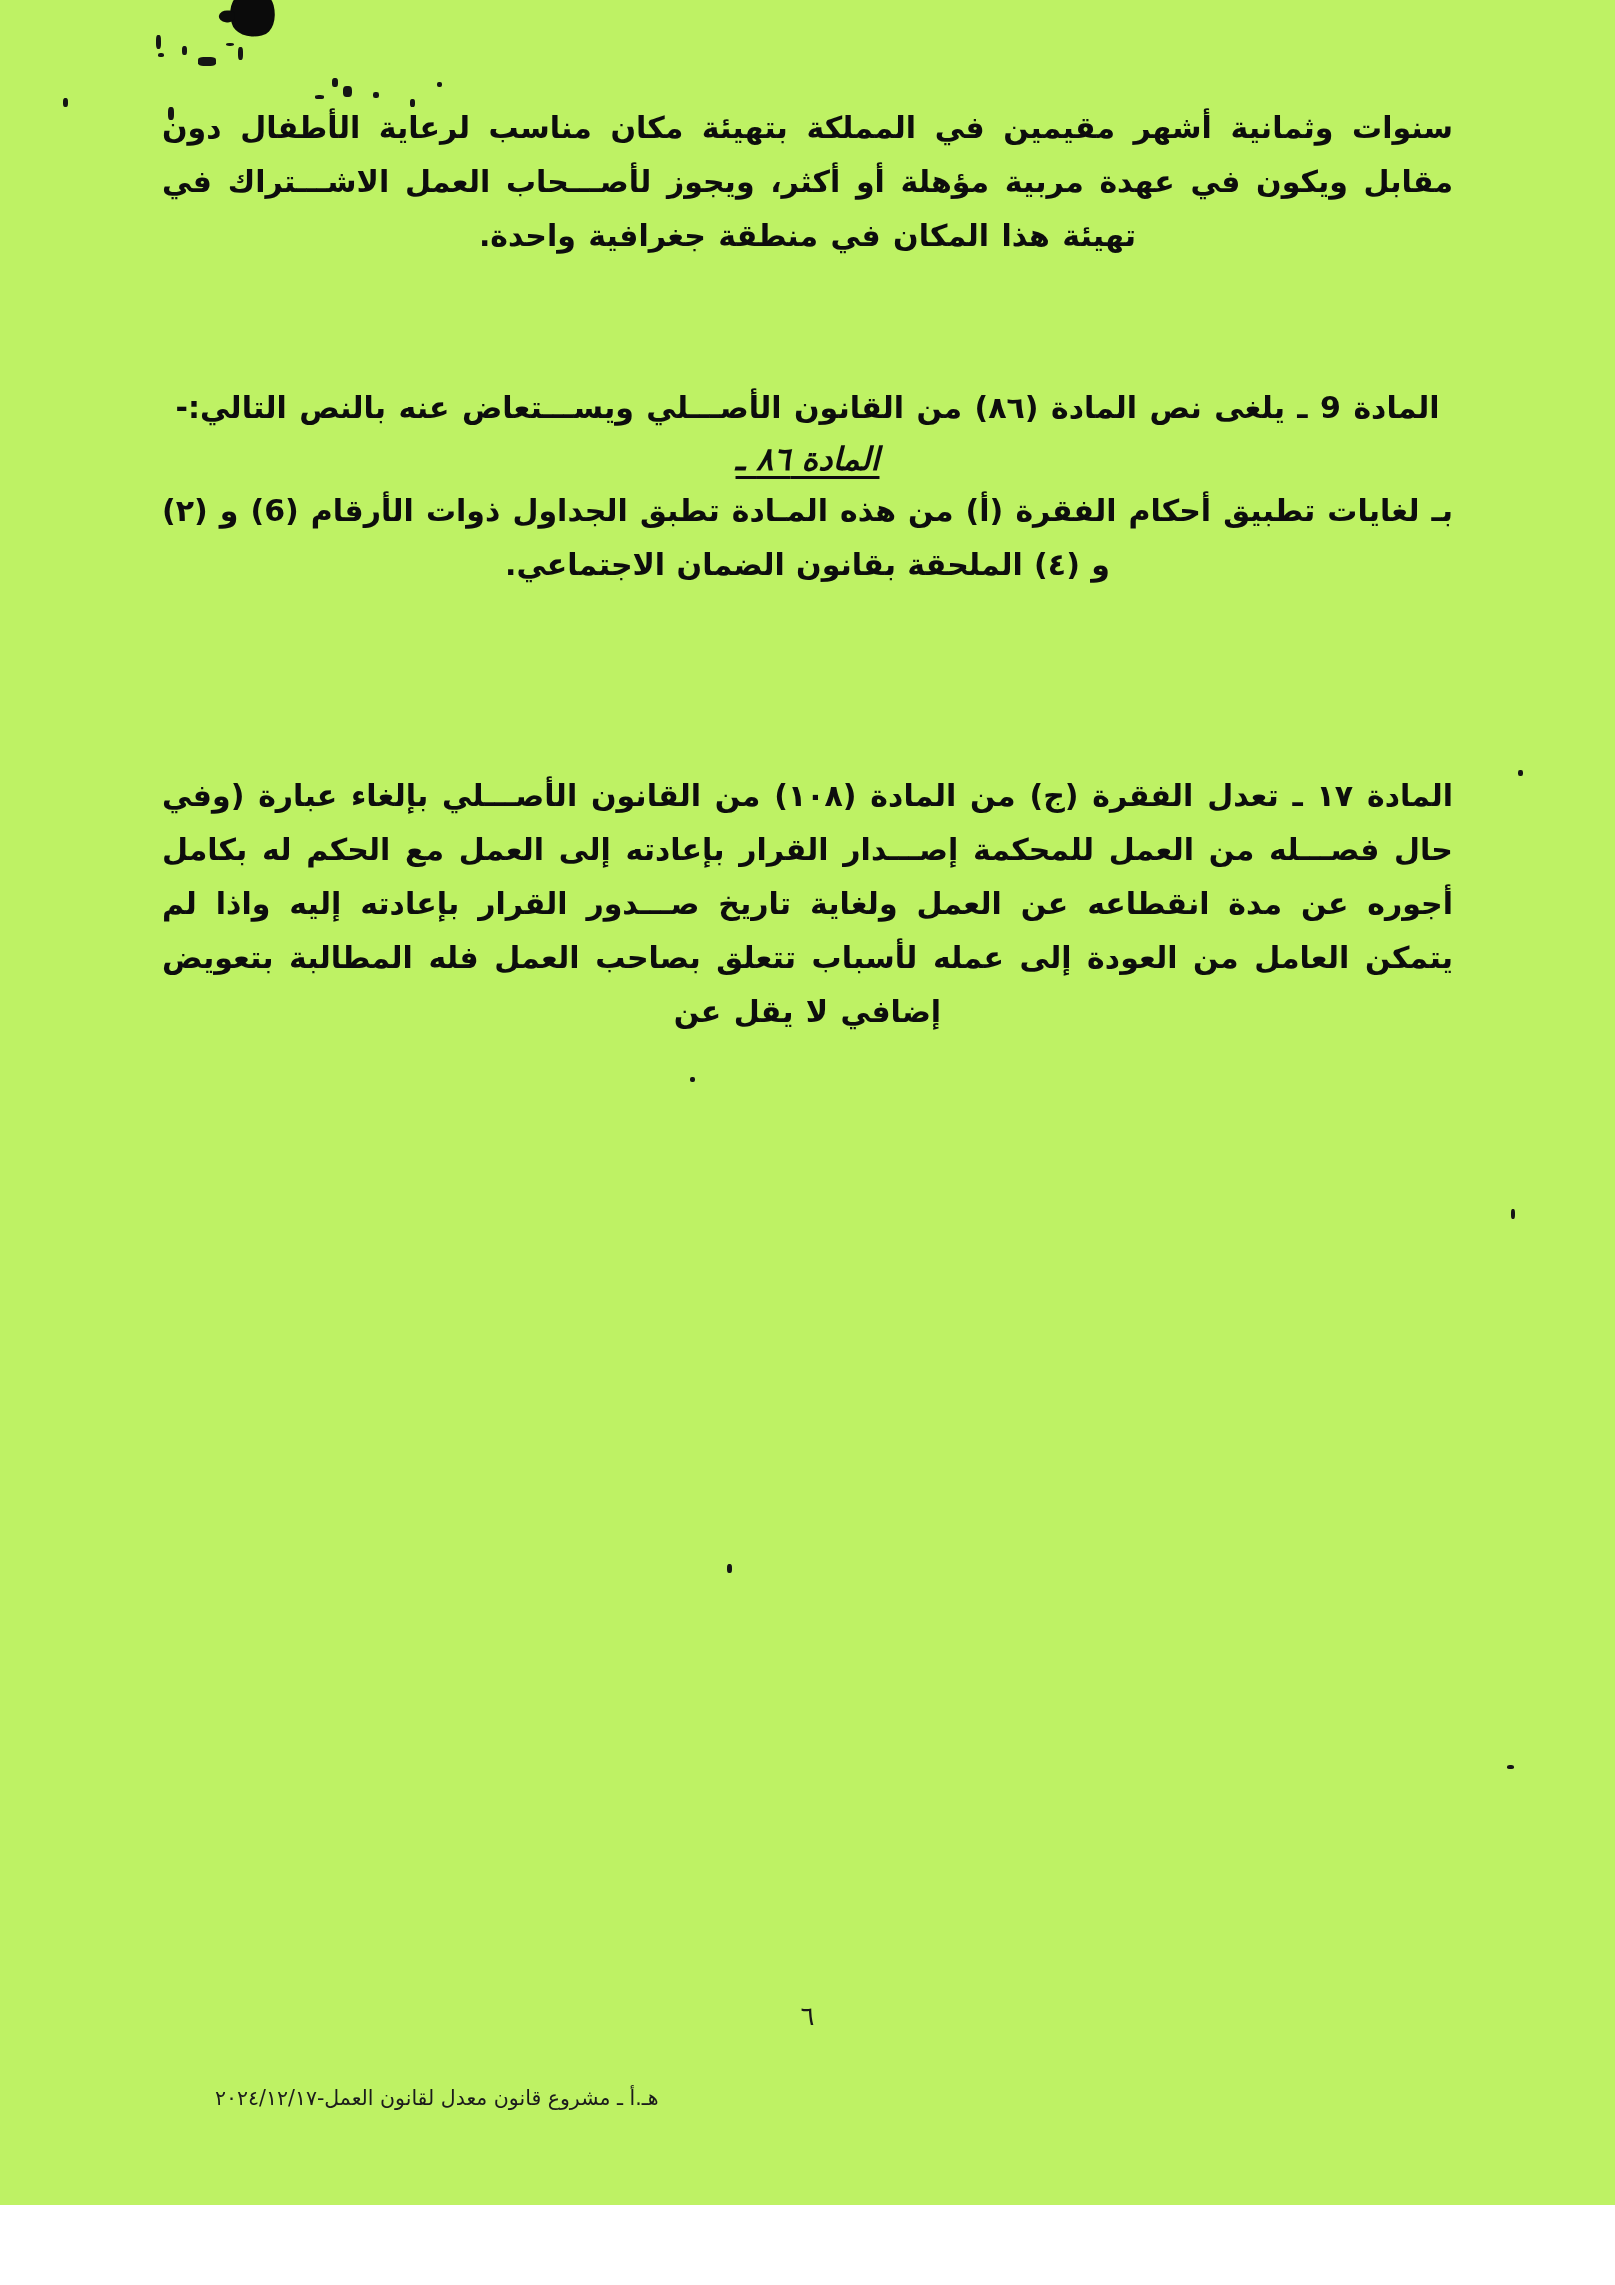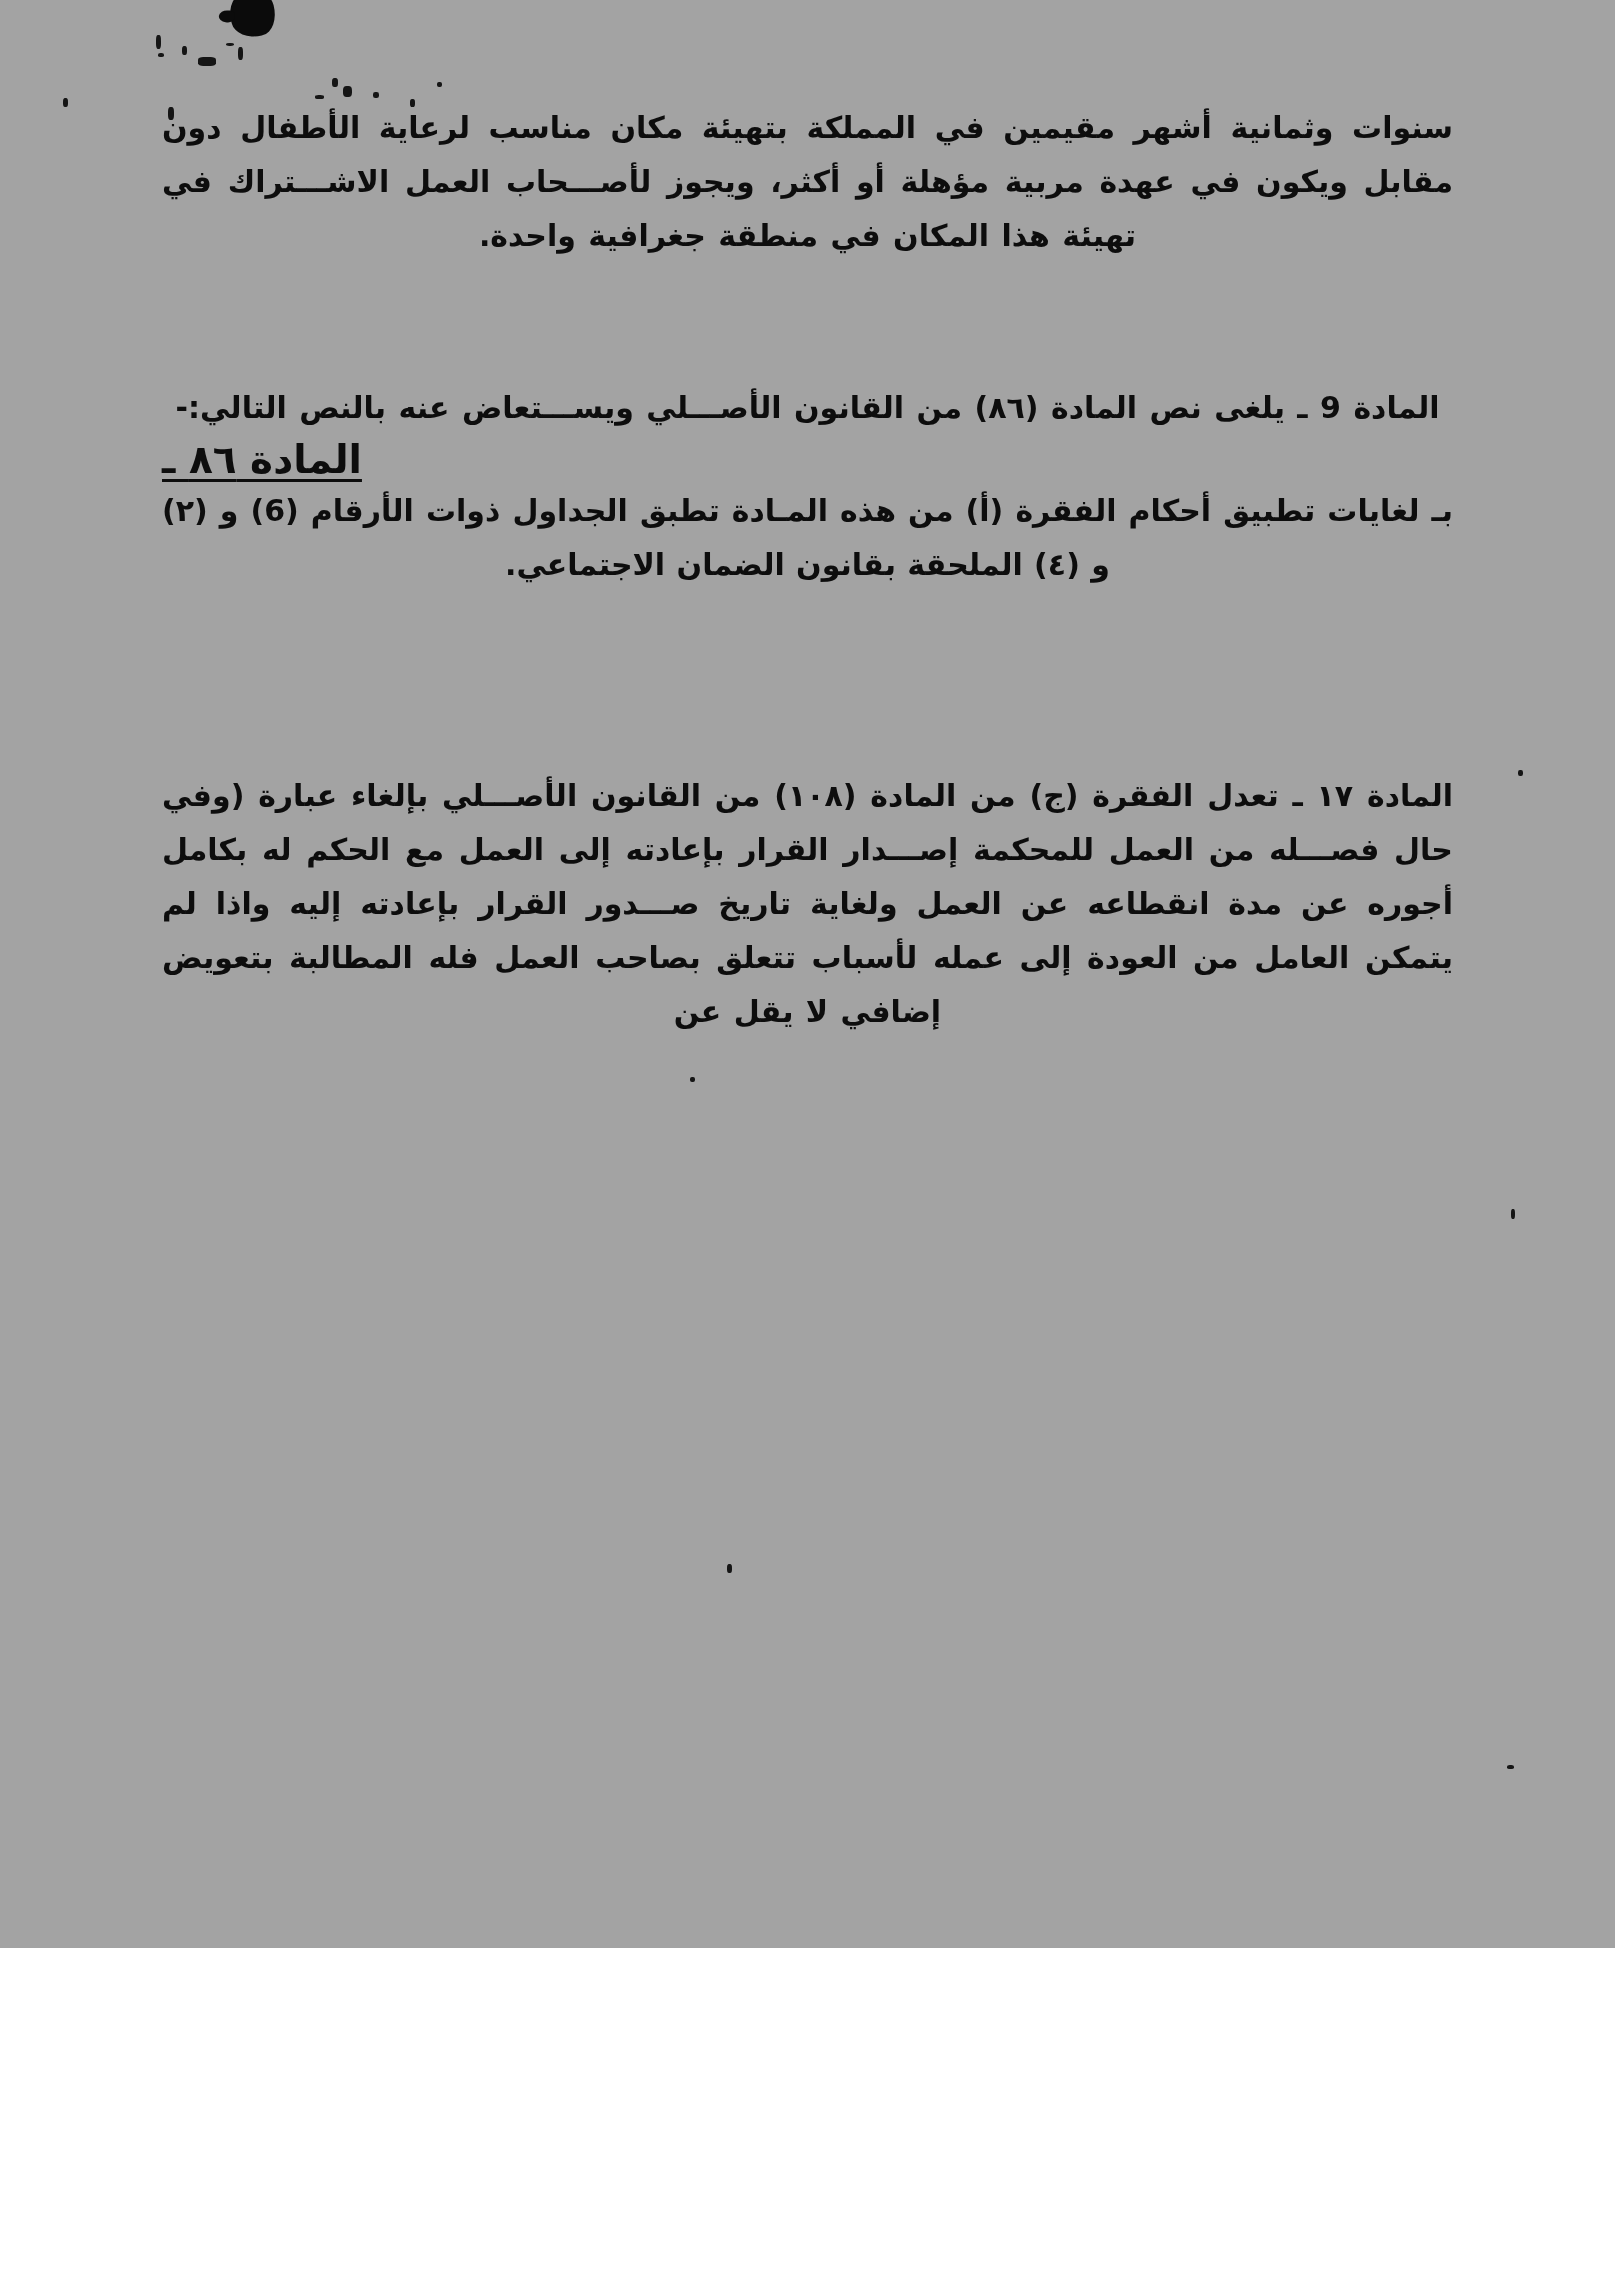--- a/index.html
+++ b/index.html
@@ -4,22 +4,22 @@
 <title>Scanned Arabic Legal Document</title>
 <style>
   html, body {
     margin: 0;
     padding: 0;
     background: #ffffff;
   }
   .page {
     position: relative;
     width: 1615px;
-    height: 1948px;
-    background: #a3a3a3;
+    height: 2205px;
+    background: #bef264;
     overflow: hidden;
     font-family: "DejaVu Sans", "Liberation Sans", sans-serif;
   }
   .blot {
     position: absolute;
     left: 230px;
     top: -9.8px;
     width: 45px;
     height: 47px;
     background: #0b0b0b;
@@ -64,25 +64,26 @@
     letter-spacing: 0.2px;
     word-spacing: 2px;
     -webkit-font-smoothing: none;
   }
   .para.tight { word-spacing: 1px; }
 
   .gap-lg { height: 59px; }
 
   .art-heading {
     margin: 0;
-    text-align: left;
+    text-align: center;
     color: #0d0d0d;
     font-weight: bold;
-    font-size: 39px;
+    font-size: 32px;
     line-height: 49px;
+    font-style: italic;
   }
   .art-heading span.u {
     text-decoration: underline;
     text-underline-offset: 5.9px;
     text-decoration-thickness: 2.9px;
   }
 
   
   .page-number {
     position: absolute;

